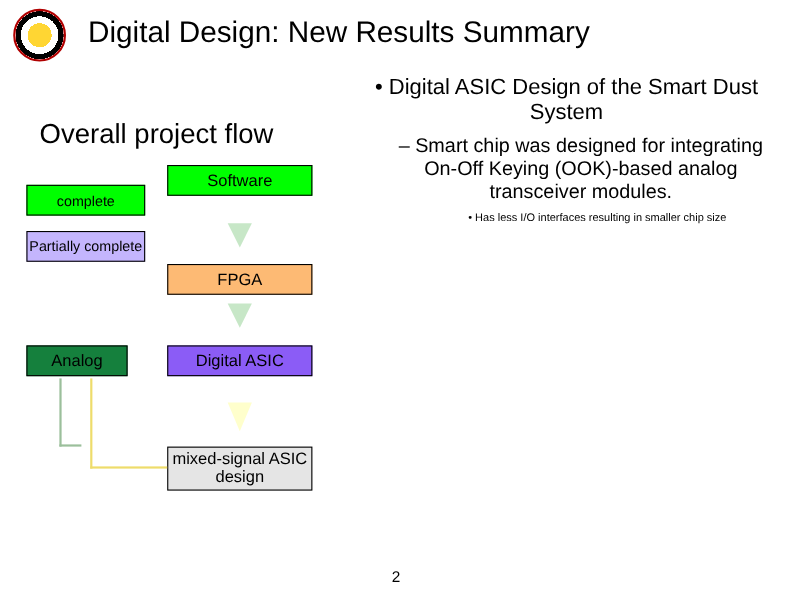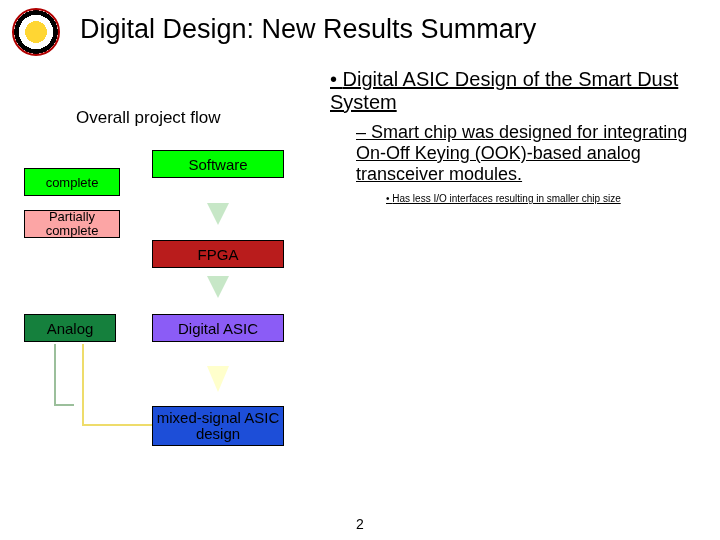--- a/index.html
+++ b/index.html
@@ -1,15 +1,15 @@
 <!DOCTYPE html>
 <html><head>
 <meta charset="utf-8">
 <style>
-  * { box-sizing: border-box; margin: 0; padding: 0; }
+  * { box-sizing: border-box; margin: 0; padding: 0; text-align: center; }
   body {
     width: 720px;
     height: 540px;
     background: #fff;
     font-family: Arial, Helvetica, sans-serif;
     color: #000;
     position: relative;
     overflow: hidden;
   }
   .logo {
@@ -22,46 +22,45 @@
   }
   .title {
     position: absolute;
     top: 14px; left: 80px;
     font-size: 27px;
     font-weight: 400;
   }
   .flow-title {
     position: absolute;
     top: 108px; left: 36px;
-    font-size: 17px;
-    margin-left: 40px;
+    font-size: 25px;
   }
   .legend-complete, .legend-partial {
     position: absolute;
     left: 24px;
-    width: 96px; height: 28px;
+    width: 108px; height: 28px;
     border: 1.5px solid #000;
     font-size: 13px;
     display: flex; align-items: center; justify-content: center;
   }
   .legend-complete { top: 168px; background: #00ff00; }
-  .legend-partial  { top: 210px; background: #fca5a5; text-align: center; line-height: 1.1; }
+  .legend-partial  { top: 210px; background: #c4b5fd; text-align: center; line-height: 1.1; }
   .flow-box {
     position: absolute;
     left: 152px;
     width: 132px; height: 28px;
     border: 1.5px solid #000;
     font-size: 15px;
     display: flex; align-items: center; justify-content: center;
     text-align: center;
   }
   .b-software { top: 150px; background: #00ff00; }
-  .b-fpga     { top: 240px; background: #b91c1c; }
+  .b-fpga     { top: 240px; background: #fdba74; }
   .b-dasic    { top: 314px; background: #8b5cf6; }
-  .b-mixed    { top: 406px; height: 40px; background: #1d4ed8; line-height: 1.1; font-size: 15px; }
+  .b-mixed    { top: 406px; height: 40px; background: #e5e5e5; line-height: 1.1; font-size: 15px; }
   .analog-box {
     position: absolute;
     top: 314px; left: 24px;
     width: 92px; height: 28px;
     border: 1.5px solid #000;
     background: #15803d;
     font-size: 15px;
     display: flex; align-items: center; justify-content: center;
   }
   .arrow {
@@ -100,21 +99,21 @@
     width: 70px; height: 82px;
     border-left: 2px solid #eedc6b;
     border-bottom: 2px solid #eedc6b;
   }
   .bullets {
     position: absolute;
     top: 68px; left: 330px;
     width: 370px;
     font-size: 20px;
   }
-  .bullets ul { list-style: none; text-decoration: underline; }
+  .bullets ul { list-style: none; }
   .l1 { margin-bottom: 8px; }
   .l1::before { content: "• "; }
   .l2 { font-size: 18px; margin: 8px 0 8px 26px; }
   .l2::before { content: "– "; }
   .l3 { font-size: 10px; margin: 6px 0 6px 56px; }
   .l3::before { content: "• "; }
   .pagenum {
     position: absolute;
     bottom: 8px; left: 0; width: 100%;
     text-align: center;

